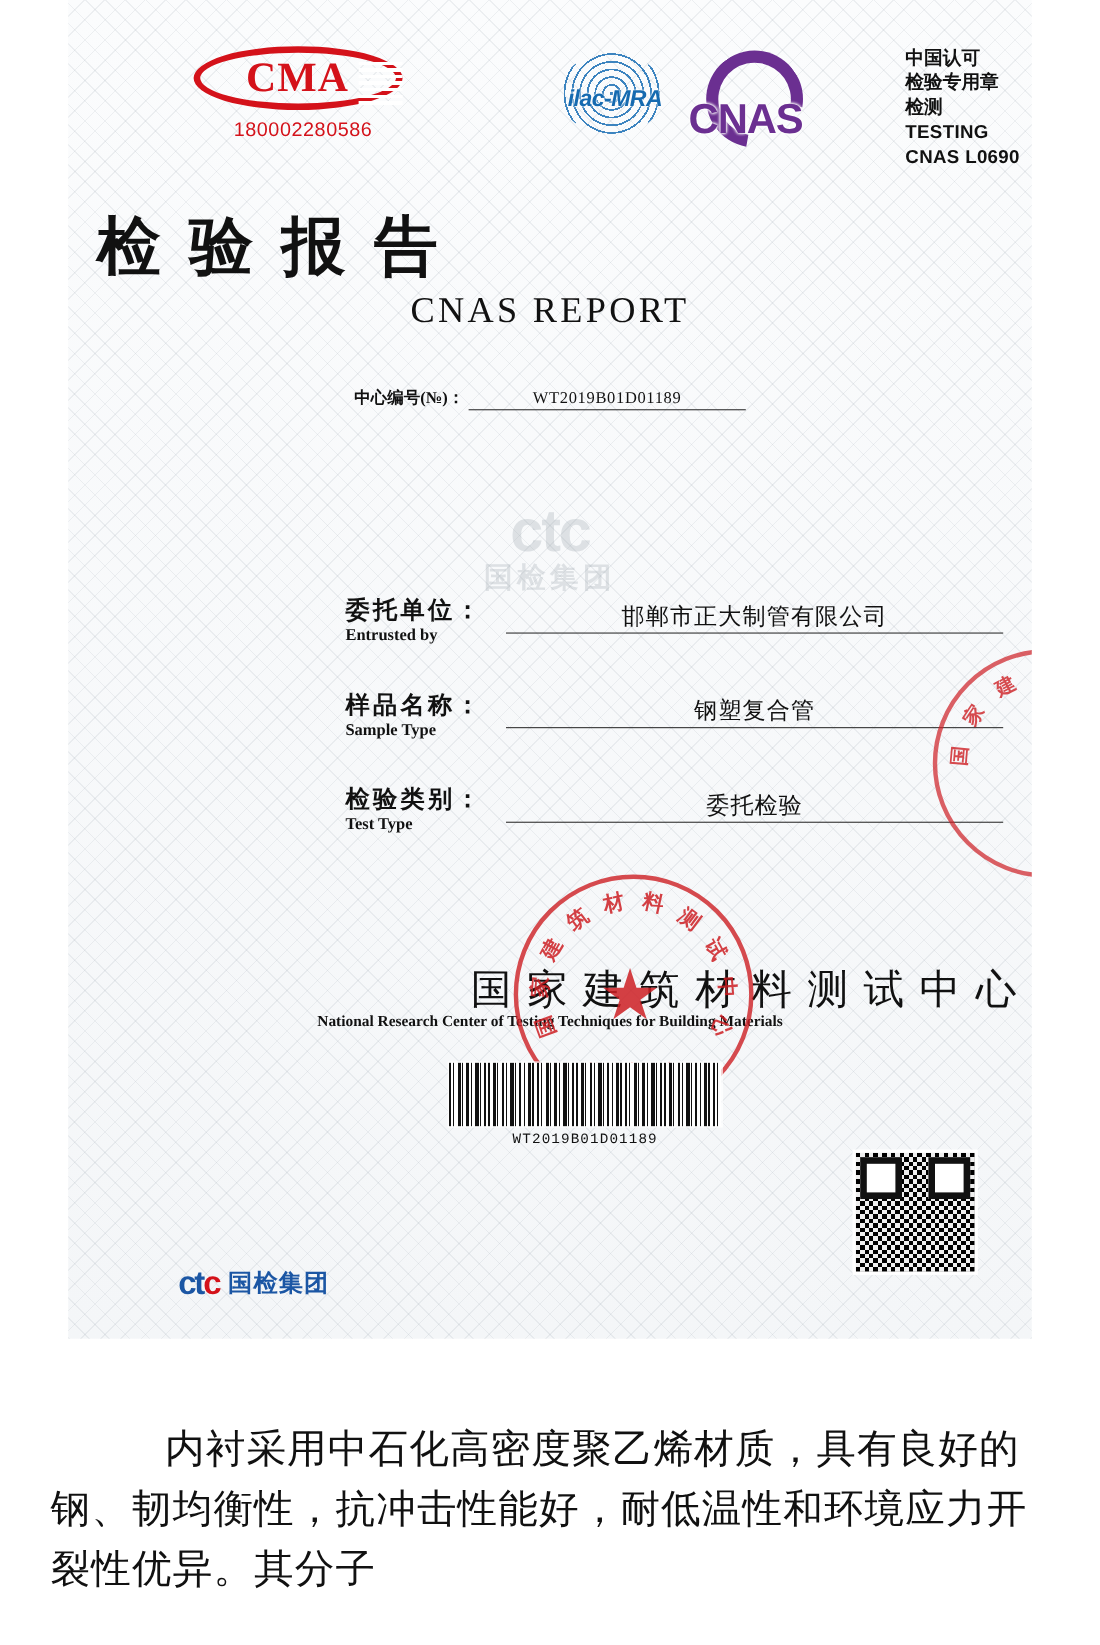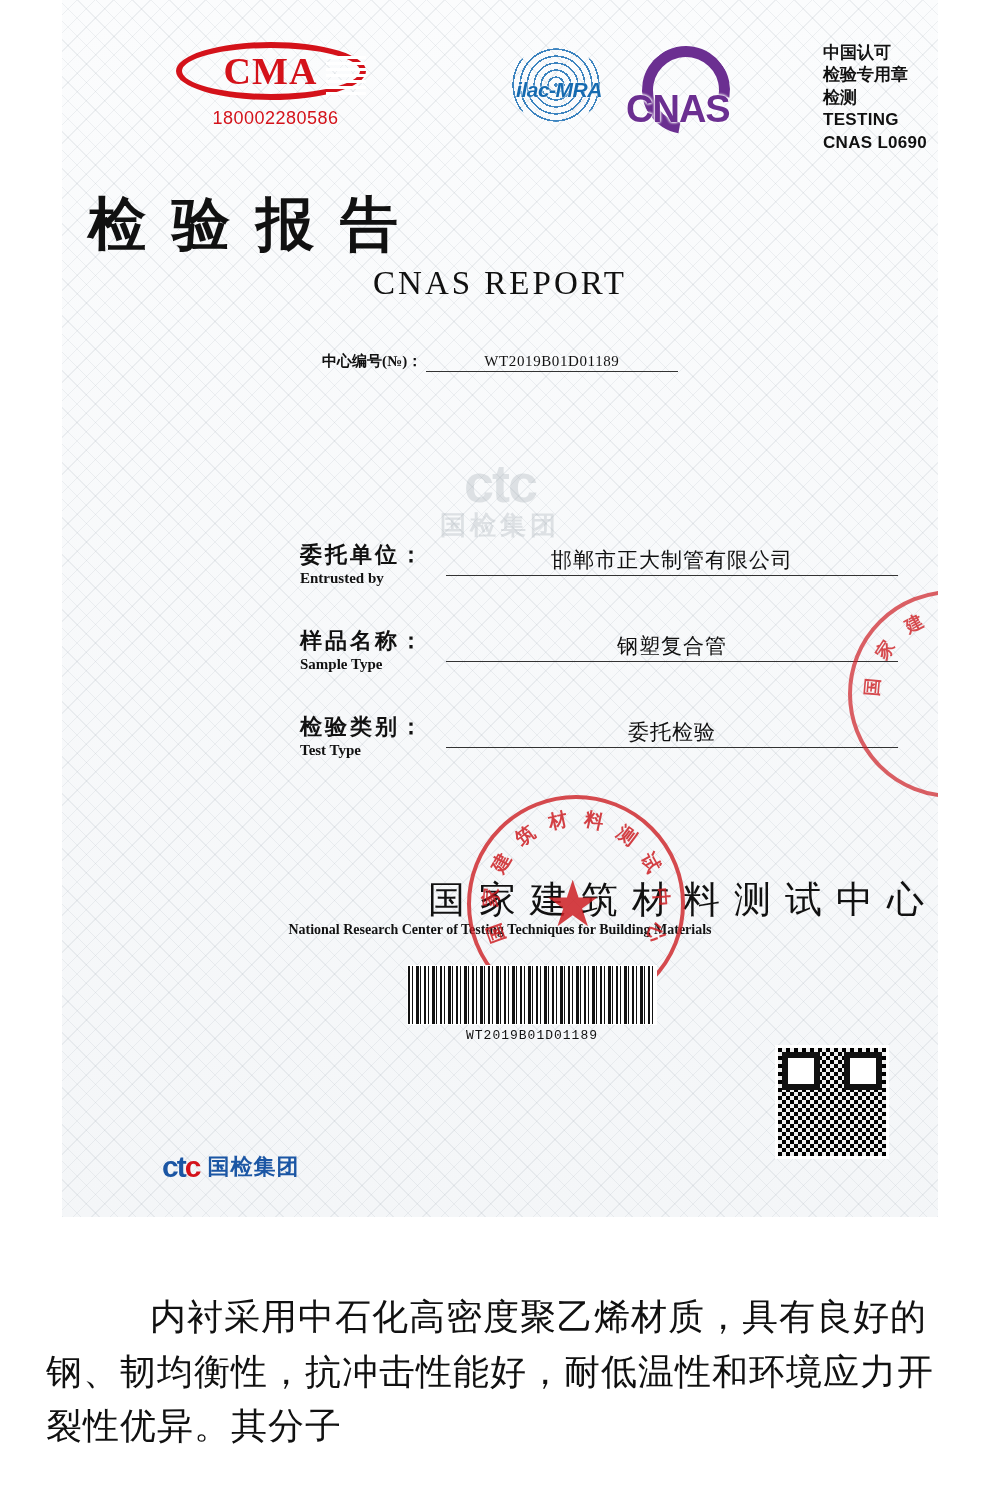--- a/index.html
+++ b/index.html
@@ -208,21 +208,21 @@
     min-width: 240px;
     border-bottom: 1px solid #333;
     padding: 0 6px 1px 6px;
     text-align: center;
     letter-spacing: 0.6px;
   }
 
   
   .fields {
     position: absolute;
-    left: 176px;
+    left: 190px;
     top: 540px;
     width: 660px;
   }
   .field {
     position: relative;
     height: 86px;
   }
   .field .cn {
     position: absolute;
     left: 62px;

